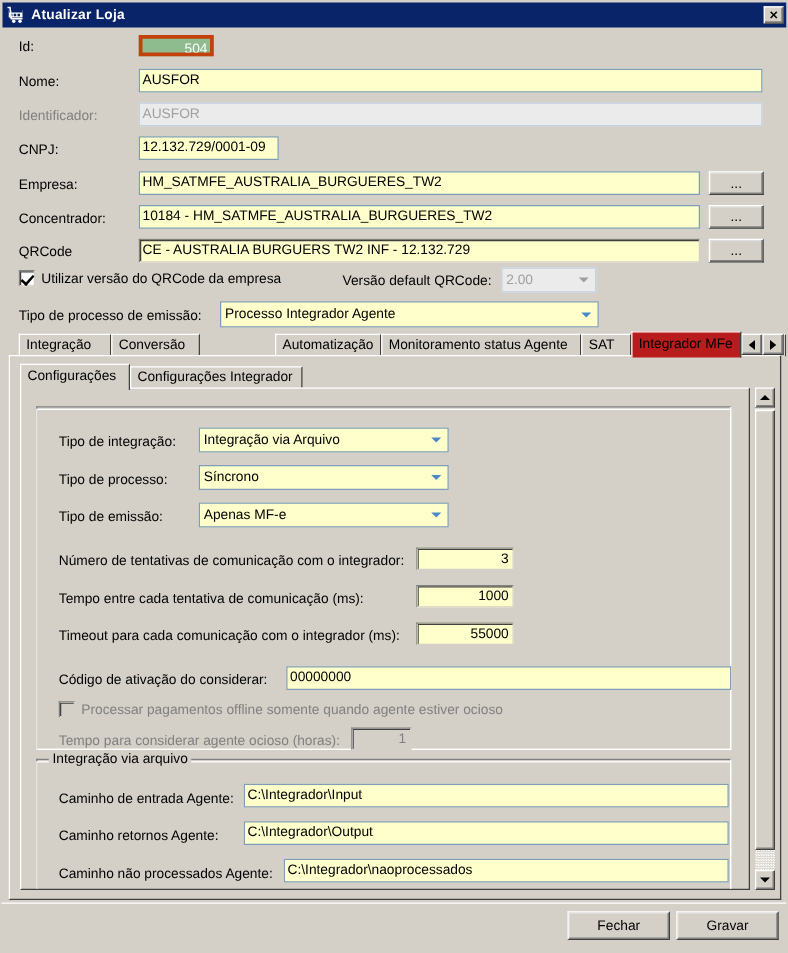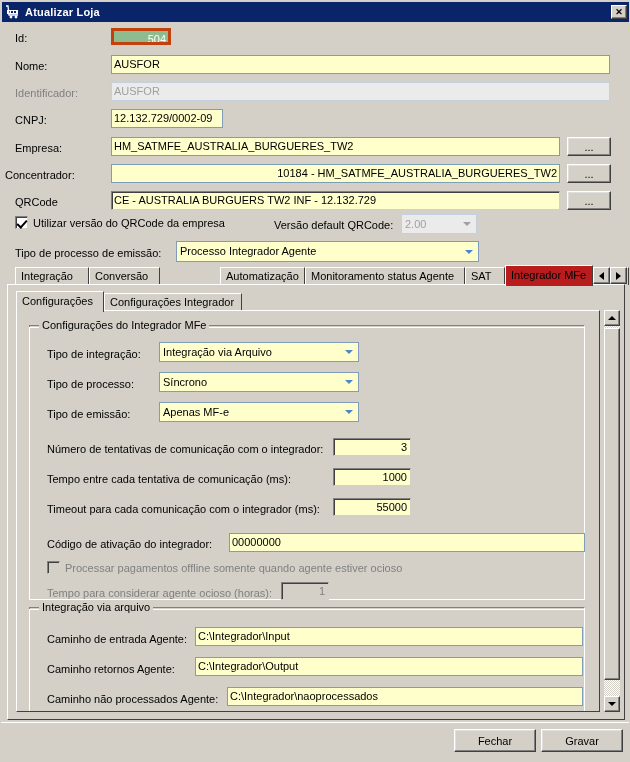--- a/index.html
+++ b/index.html
@@ -392,28 +392,28 @@
     <span class="lbl" style="left:14px; top:9px;">Id:</span>
     <span class="fld green" style="left:110px; top:6px; width:60px; height:17px;">504</span>
 
     <span class="lbl" style="left:14px; top:37px;">Nome:</span>
     <span class="fld" style="left:110px; top:33px; width:499px; height:19px;">AUSFOR</span>
 
     <span class="lbl dim" style="left:14px; top:64px;">Identificador:</span>
     <span class="fld disabled" style="left:110px; top:60px; width:499px; height:19px;">AUSFOR</span>
 
     <span class="lbl" style="left:14px; top:91px;">CNPJ:</span>
-    <span class="fld" style="left:110px; top:87px; width:112px; height:19px;">12.132.729/0002-09</span>
+    <span class="fld" style="left:110px; top:87px; width:112px; height:19px;">12.132.729/0001-09</span>
 
     <span class="lbl" style="left:14px; top:119px;">Empresa:</span>
     <span class="fld" style="left:110px; top:115px; width:449px; height:19px;">HM_SATMFE_AUSTRALIA_BURGUERES_TW2</span>
     <span class="btn3d" style="left:566px; top:115px; width:44px; height:19px;">...</span>
 
-    <span class="lbl" style="left:4px; top:146px;">Concentrador:</span>
-    <span class="fld" style="left:110px; top:142px; width:449px; height:19px;text-align:right;">10184  - HM_SATMFE_AUSTRALIA_BURGUERES_TW2</span>
+    <span class="lbl" style="left:14px; top:146px;">Concentrador:</span>
+    <span class="fld" style="left:110px; top:142px; width:449px; height:19px;">10184  - HM_SATMFE_AUSTRALIA_BURGUERES_TW2</span>
     <span class="btn3d" style="left:566px; top:142px; width:44px; height:19px;">...</span>
 
     <span class="lbl" style="left:14px; top:173px;">QRCode</span>
     <span class="fld sunken" style="left:110px; top:169px; width:449px; height:19px;">CE - AUSTRALIA BURGUERS TW2 INF - 12.132.729</span>
     <span class="btn3d" style="left:566px; top:169px; width:44px; height:19px;">...</span>
 
     <span class="cb" style="left:14px; top:194px;">
       <span class="box checked"></span>
       <span>Utilizar versão do QRCode da empresa</span>
     </span>
@@ -456,21 +456,20 @@
   <div class="tabpanel">
 
     <div class="innertabstrip">
       <span class="itab active" style="left:0px; width:88px;">Configurações</span>
       <span class="itab" style="left:88px; width:138px;">Configurações Integrador</span>
     </div>
 
     <div class="innerpanel">
 
       <div class="gb" style="left:12px; top:14px; width:556px; height:275px;"></div>
-      <span class="gb-title" style="left:22px; top:8px;">Configurações do Integrador MFe</span>
 
       <span class="lbl" style="left:30px; top:36px;">Tipo de integração:</span>
       <span class="combo flatarrow" style="left:142px; top:31px; width:200px; height:20px;">
         <span>Integração via Arquivo</span>
         <span class="arrowbox">
             <span class="tri-down blue"></span>
           </span>
       </span>
 
       <span class="lbl" style="left:30px; top:66px;">Tipo de processo:</span>
@@ -492,21 +491,21 @@
       <span class="lbl" style="left:30px; top:131px;">Número de tentativas de comunicação com o integrador:</span>
       <span class="fld sunken num" style="left:316px; top:127px; width:78px; height:18px;">3</span>
 
       <span class="lbl" style="left:30px; top:161px;">Tempo entre cada tentativa de comunicação (ms):</span>
       <span class="fld sunken num" style="left:316px; top:157px; width:78px; height:18px;">1000</span>
 
 
       <span class="lbl" style="left:30px; top:191px;">Timeout para cada comunicação com o integrador (ms):</span>
       <span class="fld sunken num" style="left:316px; top:187px; width:78px; height:18px;">55000</span>
 
-      <span class="lbl" style="left:30px; top:226px;">Código de ativação do integrador:</span>
+      <span class="lbl" style="left:30px; top:226px;">Código de ativação do considerar:</span>
       <span class="fld" style="left:212px; top:222px; width:356px; height:19px;">00000000</span>
 
       <span class="cb dis" style="left:30px; top:250px;">
         <span class="box"></span>
         <span>Processar pagamentos offline somente quando agente estiver ocioso</span>
       </span>
 
       <span class="lbl dim" style="left:30px; top:275px;">Tempo para considerar agente ocioso (horas):</span>
       <span class="fld sunken num" style="left:264px; top:271px; width:48px; height:18px; background:#d4d0c8; color:#808080;">1</span>
 

